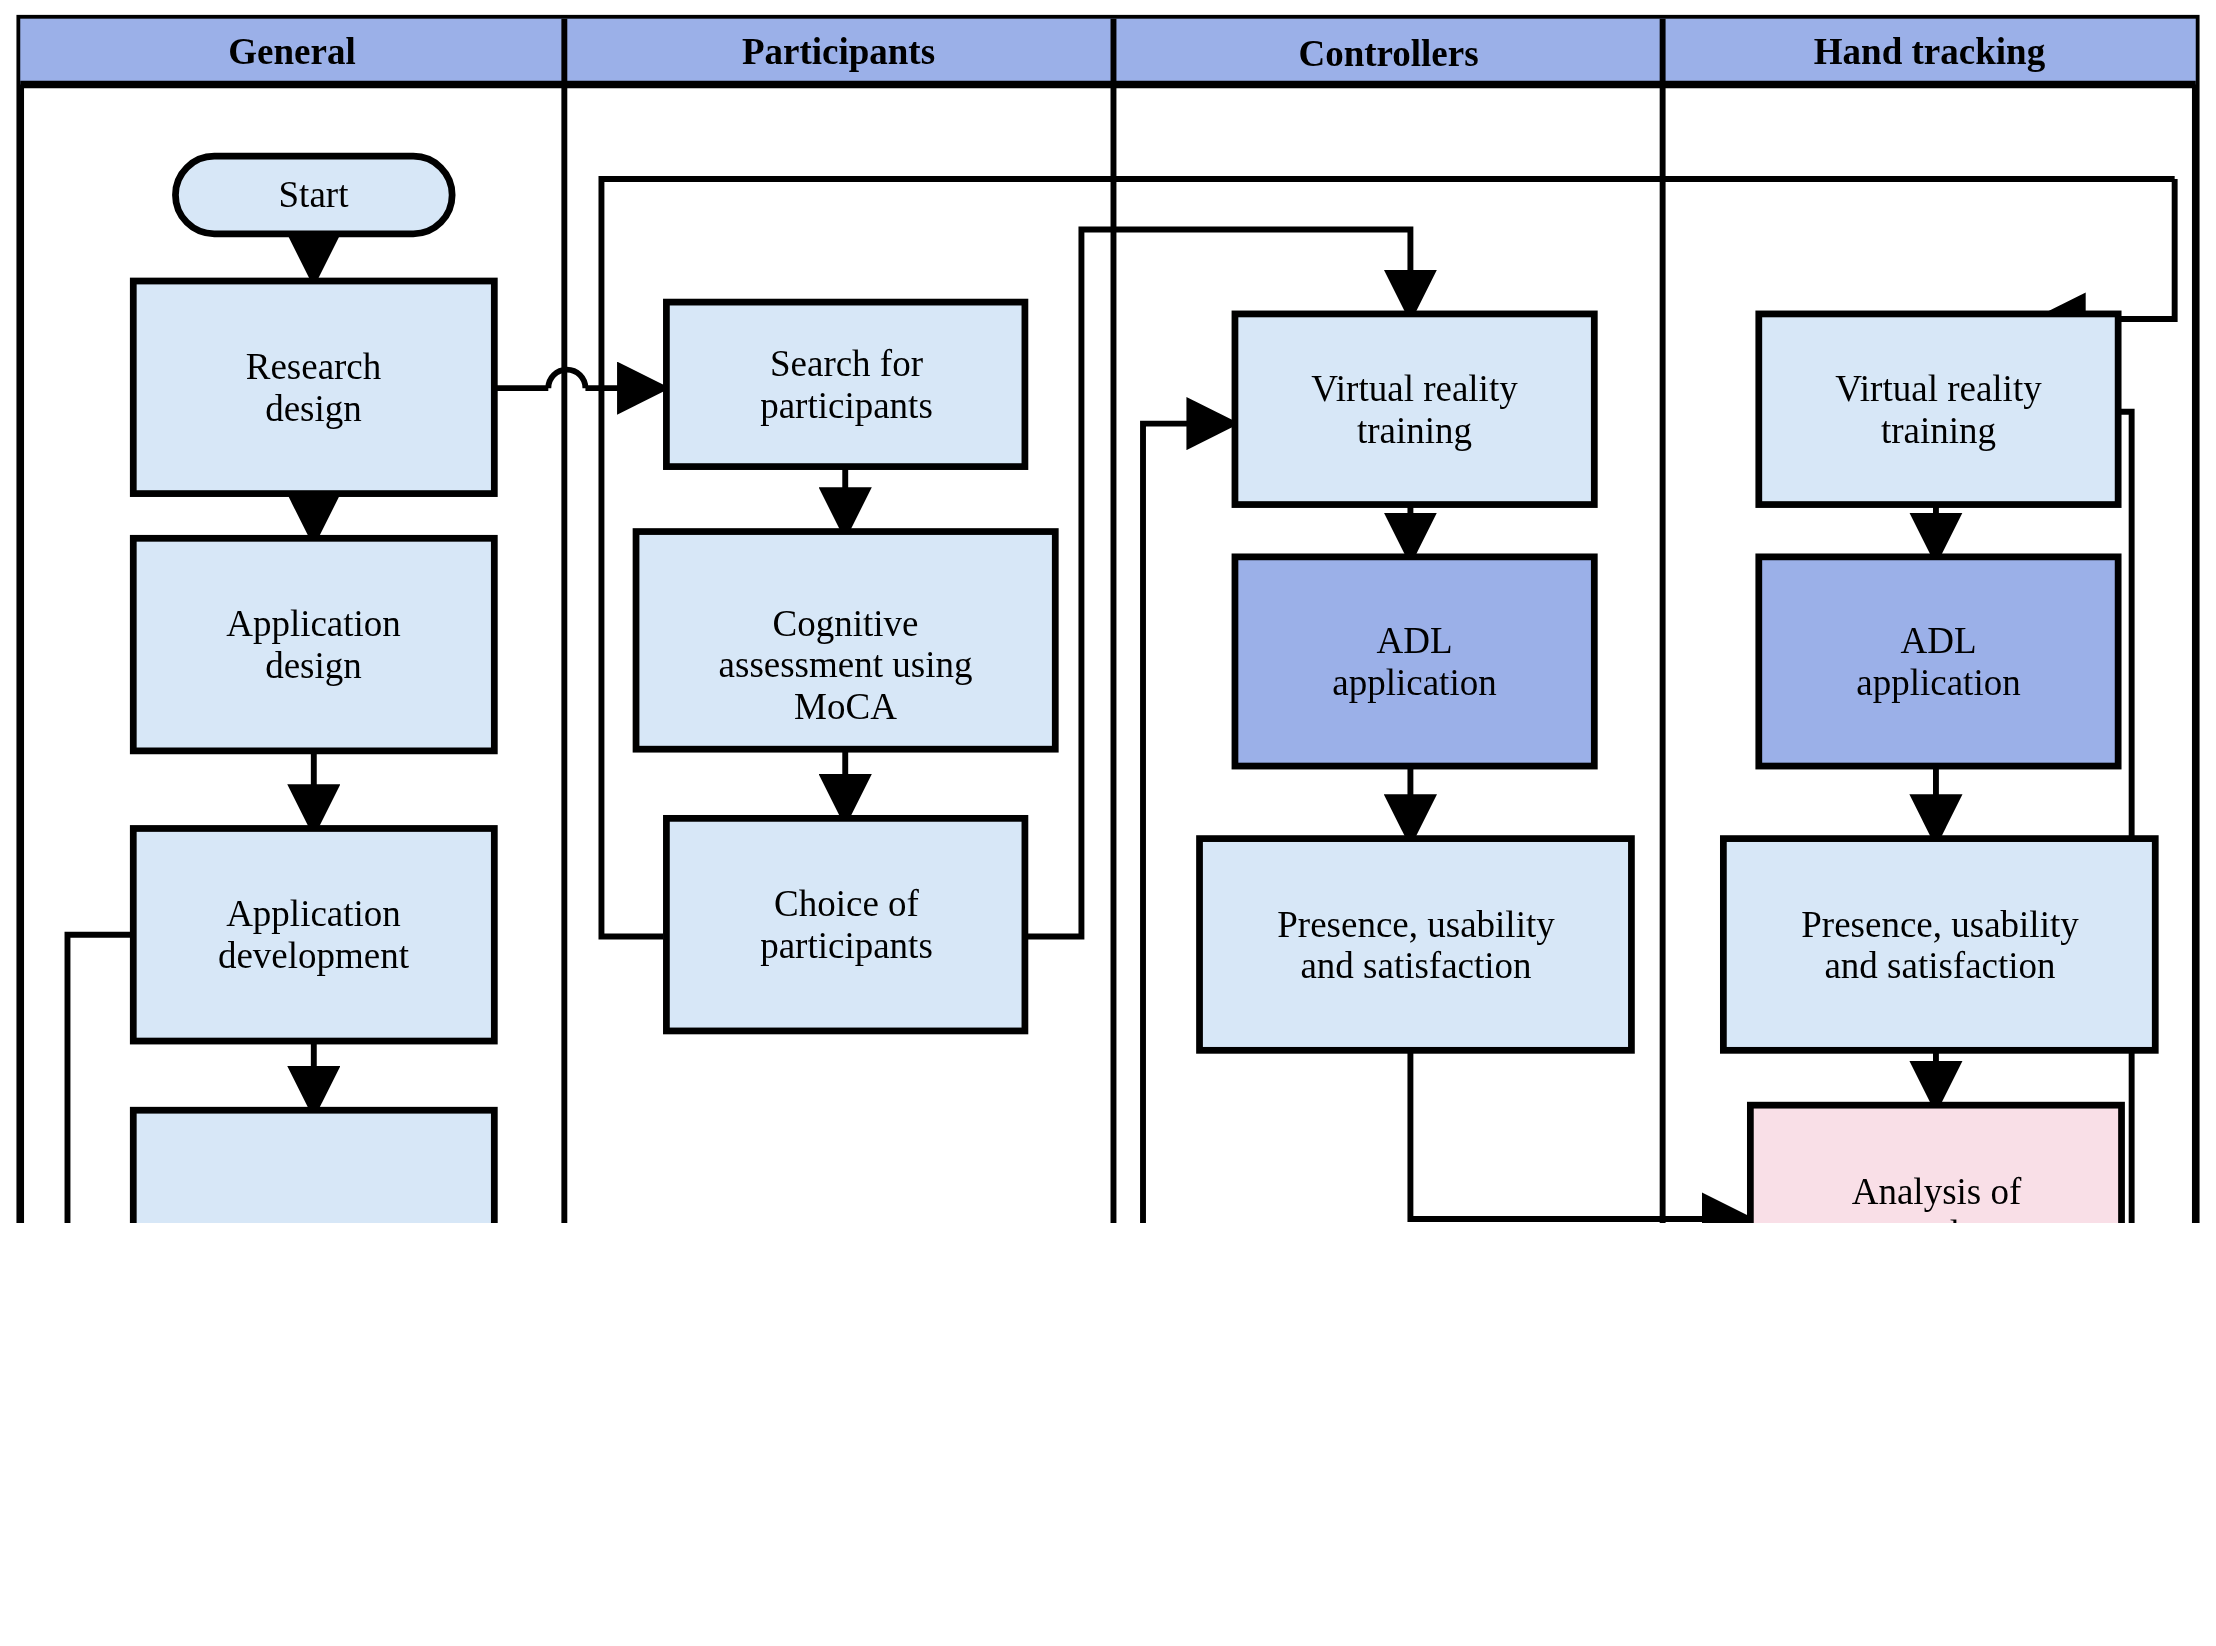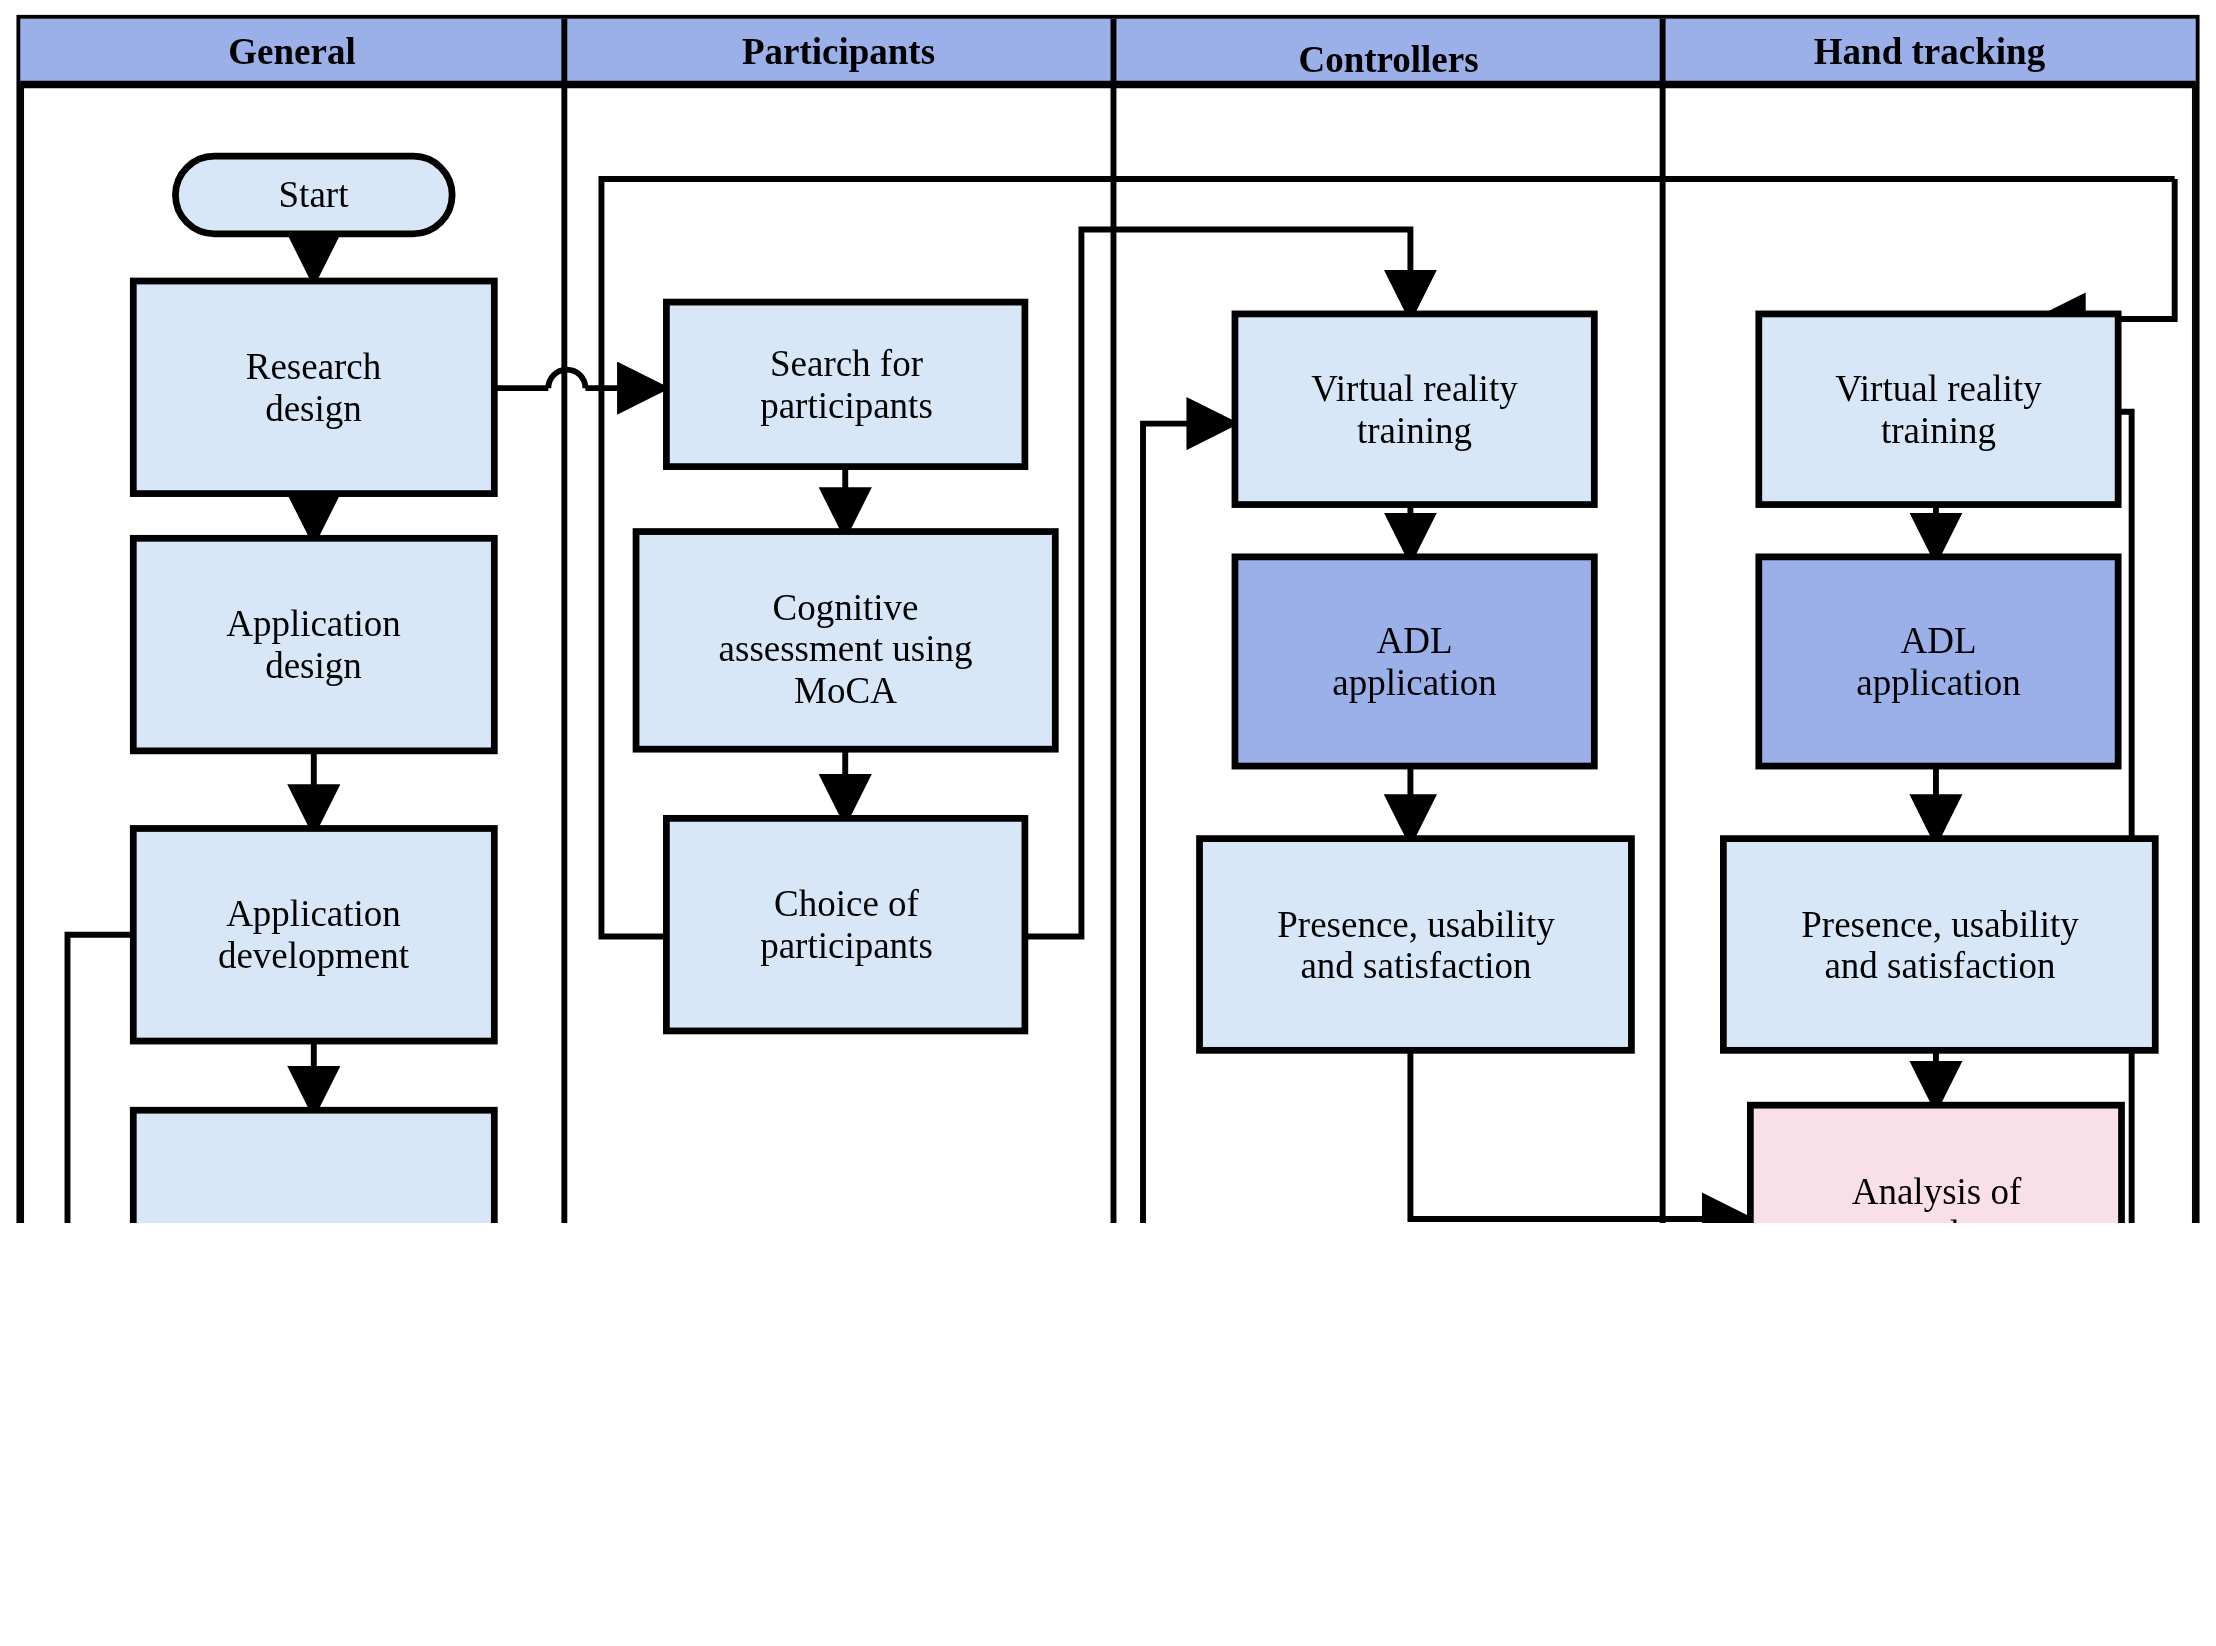--- a/index.html
+++ b/index.html
@@ -99,37 +99,37 @@
     <rect x="2085" y="372" width="426" height="226" fill="#d7e7f7"></rect>
     <rect x="2085" y="660" width="426" height="248" fill="#9bb0e8"></rect>
     <rect x="2043" y="994" width="512" height="251" fill="#d7e7f7"></rect>
     <rect x="2075" y="1310" width="440" height="255" fill="#f9dfe7"></rect>
     <rect x="2135" y="1638" width="322" height="92" rx="46" ry="46" fill="#d7e7f7"></rect>
   </g>
 </svg>
 
 <div class="lbl hdr" style="left:20px;top:18.6px;width:544px;height:66px;">General</div>
 <div class="lbl hdr" style="left:564px;top:18.6px;width:549px;height:66px;">Participants</div>
-<div class="lbl hdr" style="left:1114px;top:27px;width:549px;height:66px;text-align:center;">Controllers</div>
+<div class="lbl hdr" style="left:1114px;top:21px;width:549px;height:66px;text-align:center;">Controllers</div>
 <div class="lbl hdr" style="left:1663px;top:18.6px;width:533px;height:66px;">Hand tracking</div>
 
 <div class="lbl node" style="left:175px;top:156px;width:277px;height:78px;">Start</div>
 <div class="lbl node" style="left:133px;top:281px;width:361px;height:213px;white-space:pre-line;">Research
 design</div>
 <div class="lbl node" style="left:133px;top:538px;width:361px;height:213px;white-space:pre-line;">Application
 design</div>
 <div class="lbl node" style="left:133px;top:828px;width:361px;height:213px;white-space:pre-line;">Application
 development</div>
 
 <div class="lbl edgelbl" style="left:66px;top:1434px;width:89px;height:51px;background:#fff;">yes</div>
 <div class="lbl edgelbl" style="left:499px;top:1409px;width:78px;height:51px;background:#fff;text-align:right;">no</div>
 
 <div class="lbl node" style="left:667px;top:302px;width:359px;height:165px;white-space:pre-line;">Search for
 participants</div>
-<div class="lbl node" style="left:636px;top:540px;width:419px;height:218px;white-space:pre-line;">Cognitive
+<div class="lbl node" style="left:636px;top:556px;width:419px;height:218px;white-space:pre-line;">Cognitive
 assessment using
 MoCA</div>
 <div class="lbl node" style="left:667px;top:818px;width:359px;height:213px;white-space:pre-line;">Choice of
 participants</div>
 
 <div class="lbl node" style="left:1235px;top:314px;width:359px;height:191px;white-space:pre-line;">Virtual reality
 training</div>
 <div class="lbl node" style="left:1235px;top:557px;width:359px;height:209px;white-space:pre-line;">ADL
 application</div>
 <div class="lbl node" style="left:1200px;top:839px;width:432px;height:212px;white-space:pre-line;">Presence, usability

